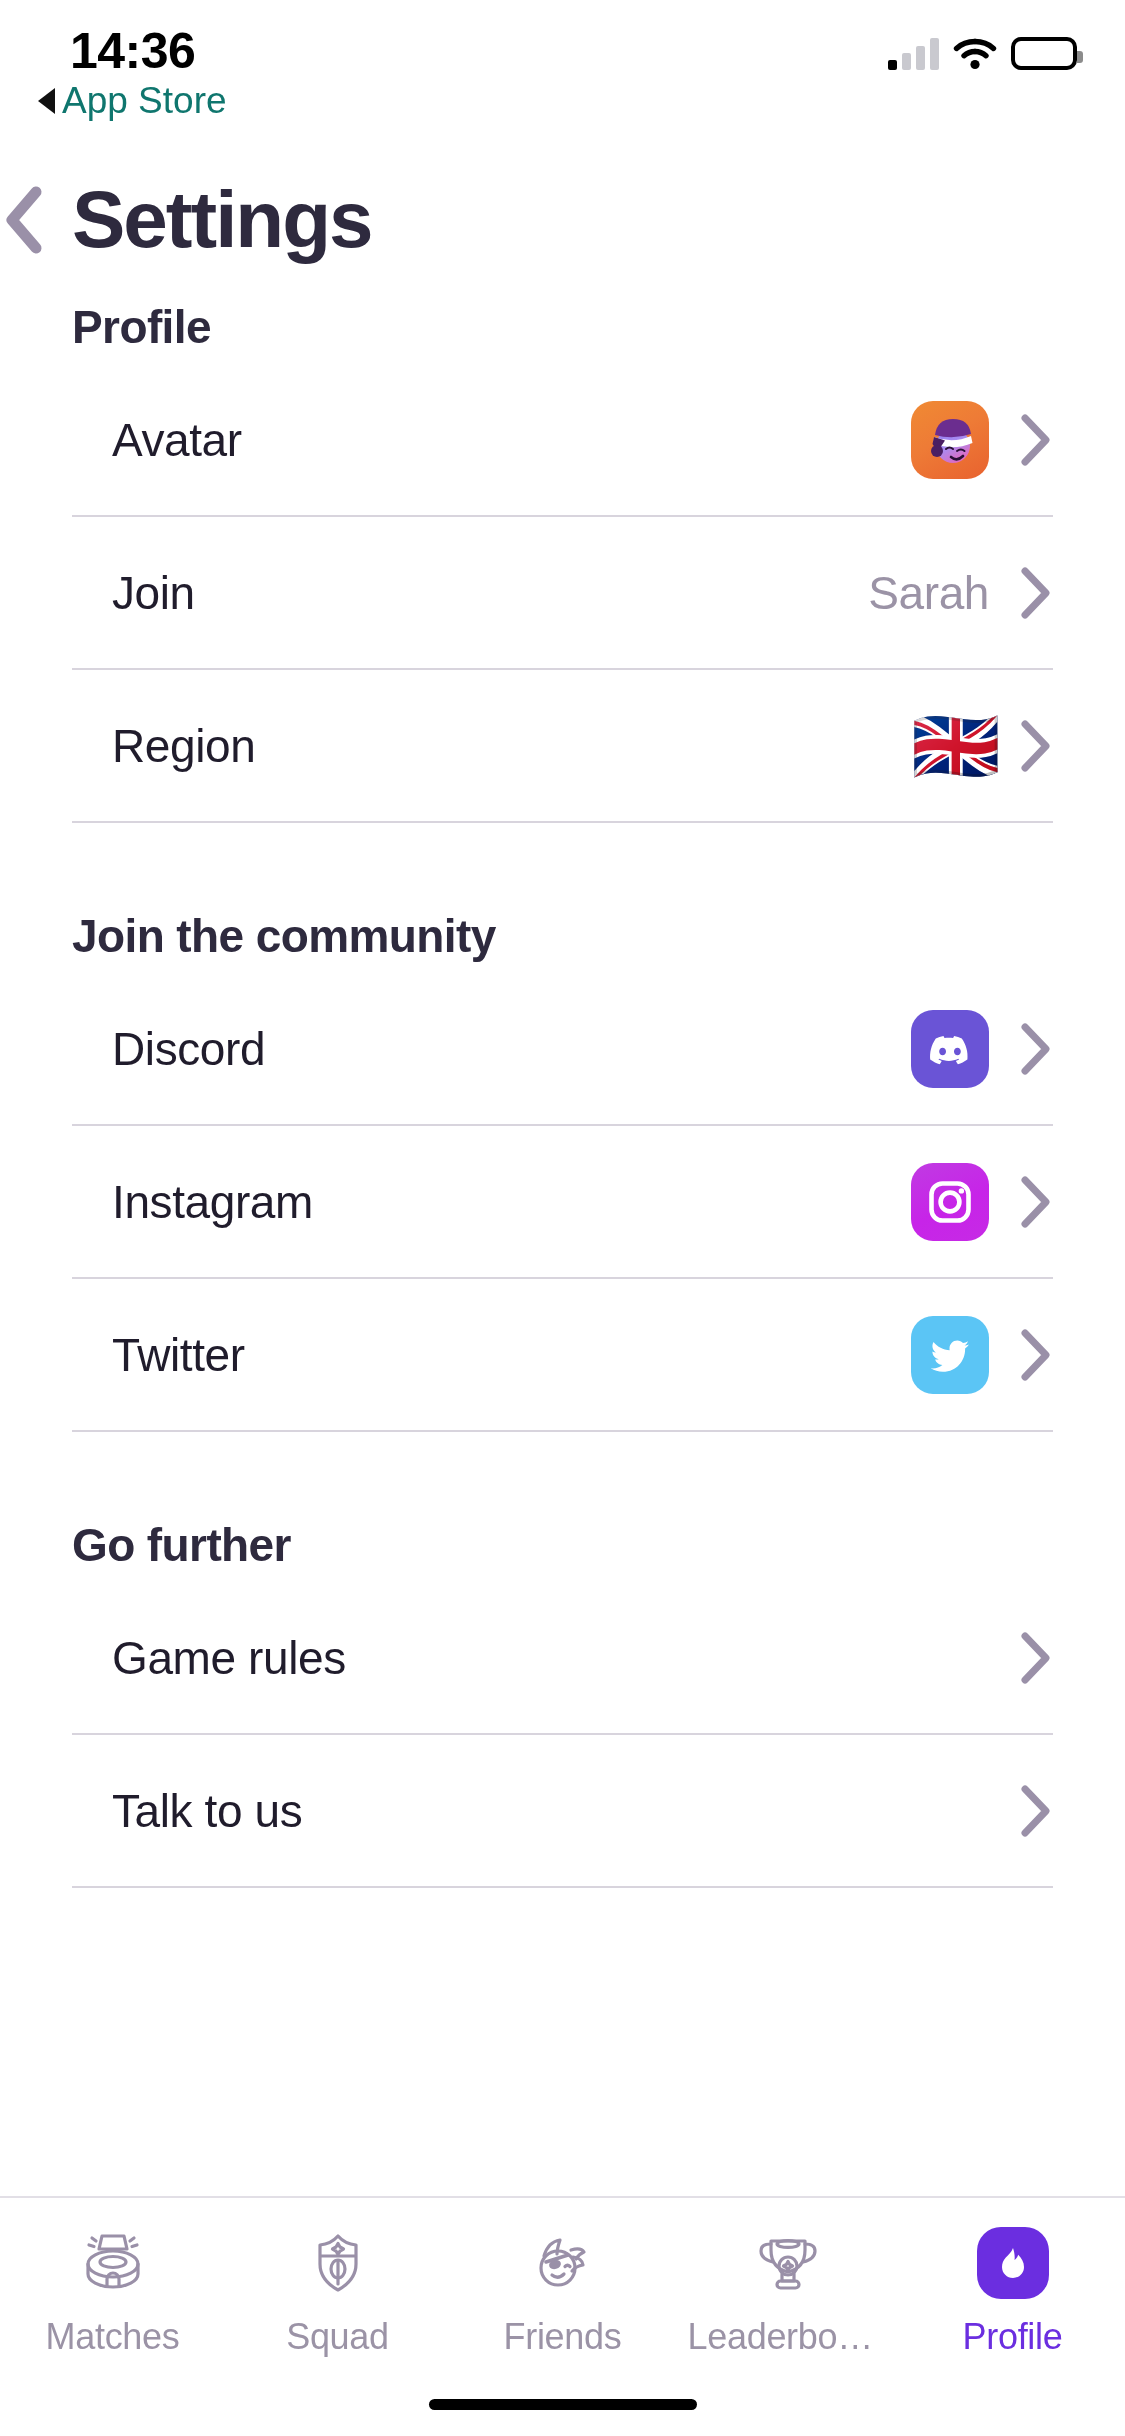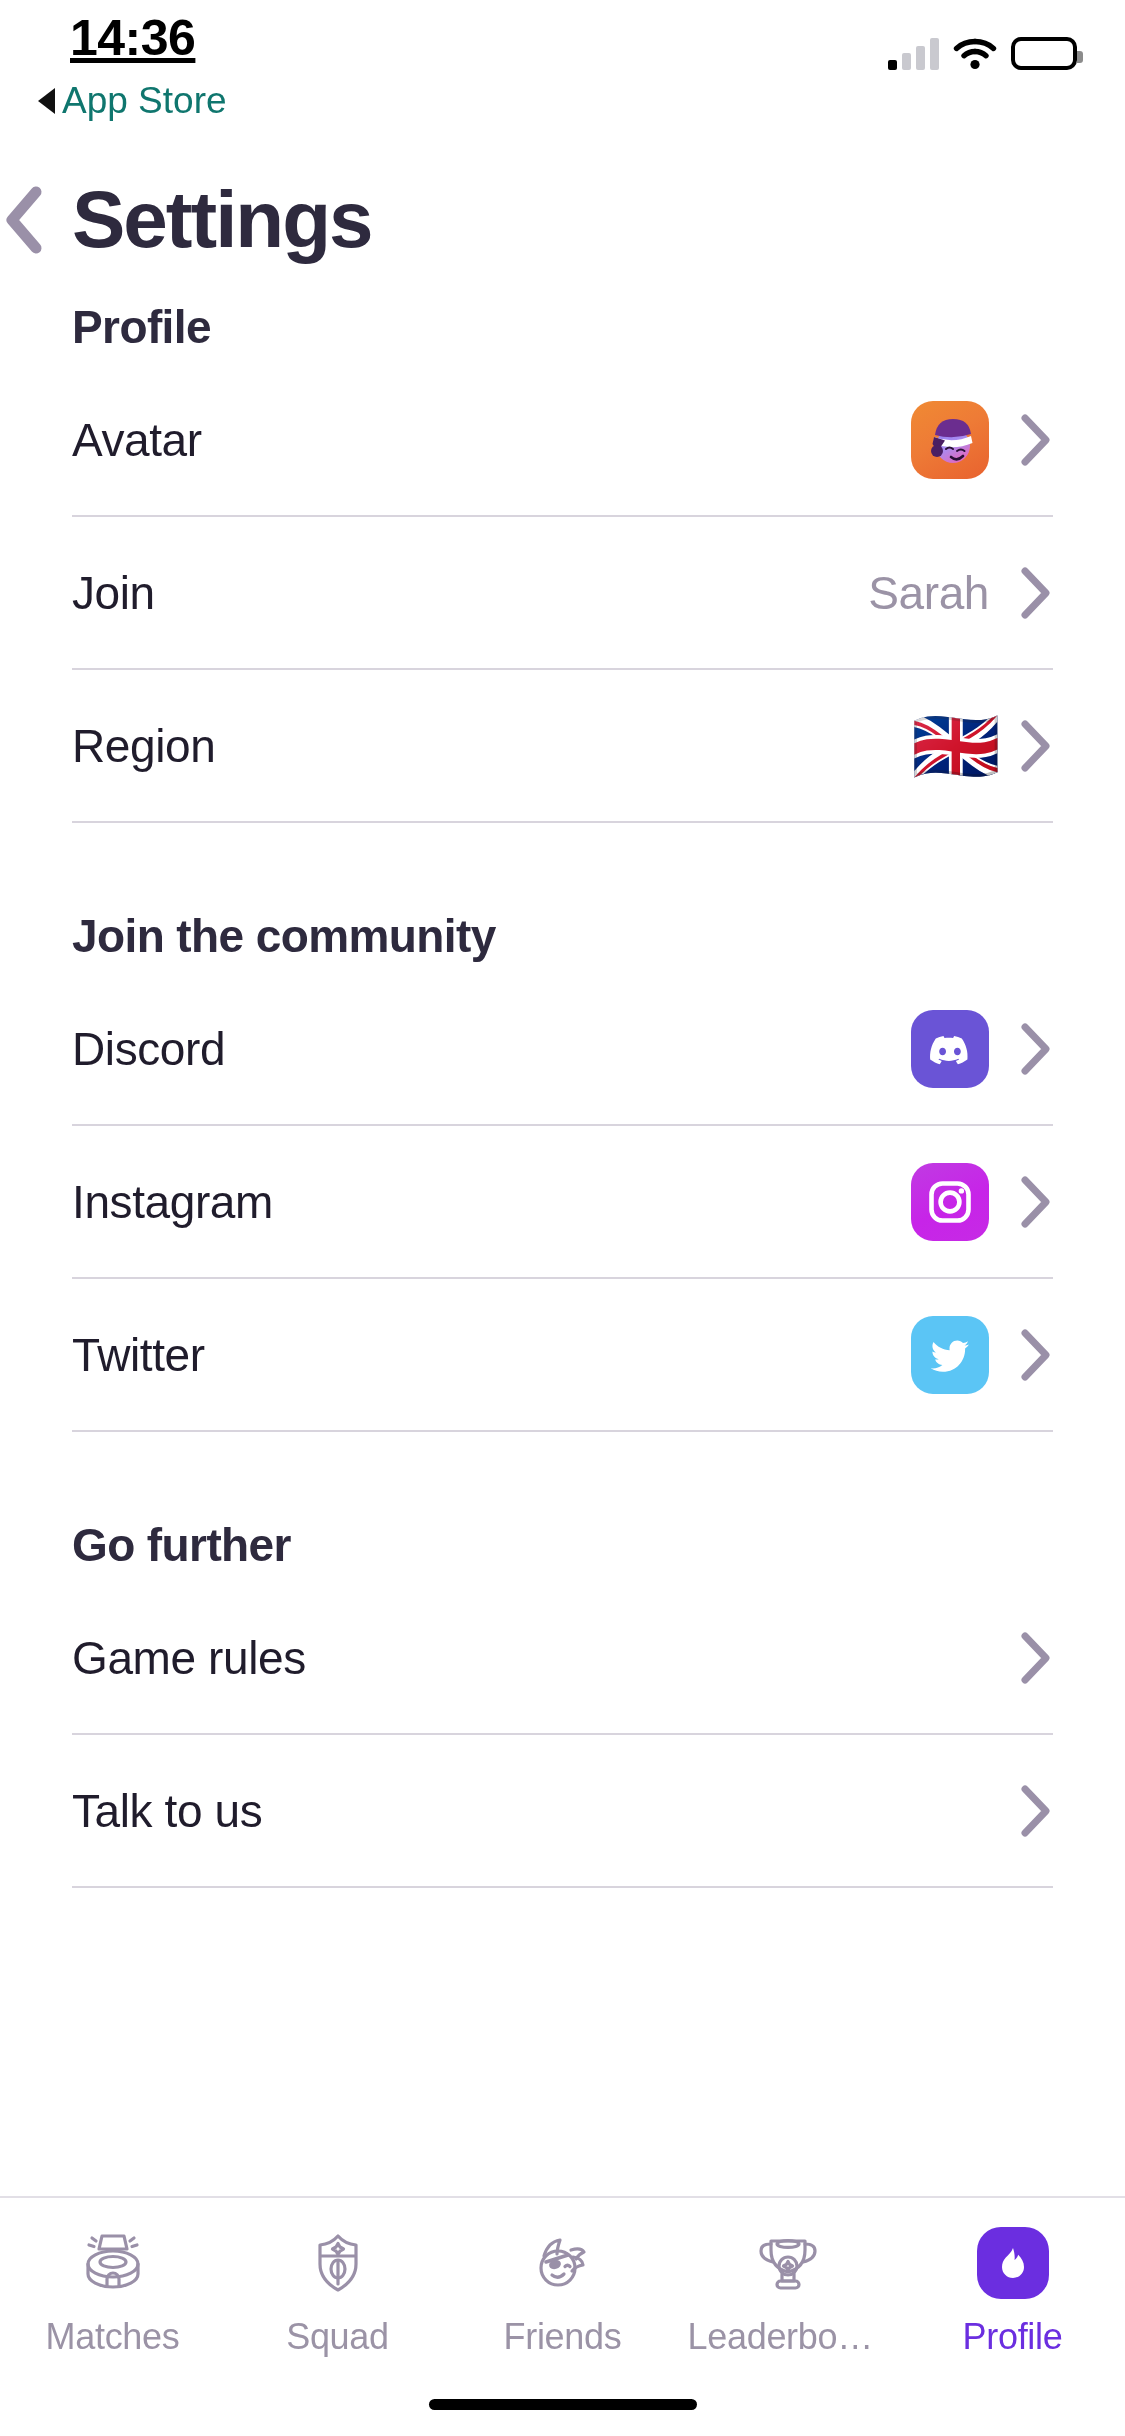--- a/index.html
+++ b/index.html
@@ -22,26 +22,25 @@
 
   
   .statusbar {
     position: absolute;
     top: 0; left: 0;
     width: 1125px;
     height: 140px;
   }
   .sb-time {
     position: absolute;
-    left: 70px; top: 9px;
+    left: 70px; top: 22px;
     font-size: 50px;
     font-weight: 600;
     color: #000000;
     letter-spacing: -0.5px;
-    text-decoration: underline;
   }
   .sb-backapp {
     position: absolute;
     left: 38px; top: 80px;
     font-size: 37px;
     font-weight: 400;
     color: #0f766e;
     display: flex;
     align-items: center;
     gap: 7px;
@@ -122,20 +121,21 @@
     display: flex;
     align-items: center;
     justify-content: space-between;
     border-bottom: 2px solid #d8d4dd;
   }
   .row-label {
     font-size: 46px;
     font-weight: 400;
     color: #201c2c;
     letter-spacing: -0.4px;
+    margin-left: 40px;
   }
   .row-right {
     display: flex;
     align-items: center;
     gap: 30px;
   }
   .row-value {
     font-size: 46px;
     color: #9b93a6;
     letter-spacing: -0.4px;

